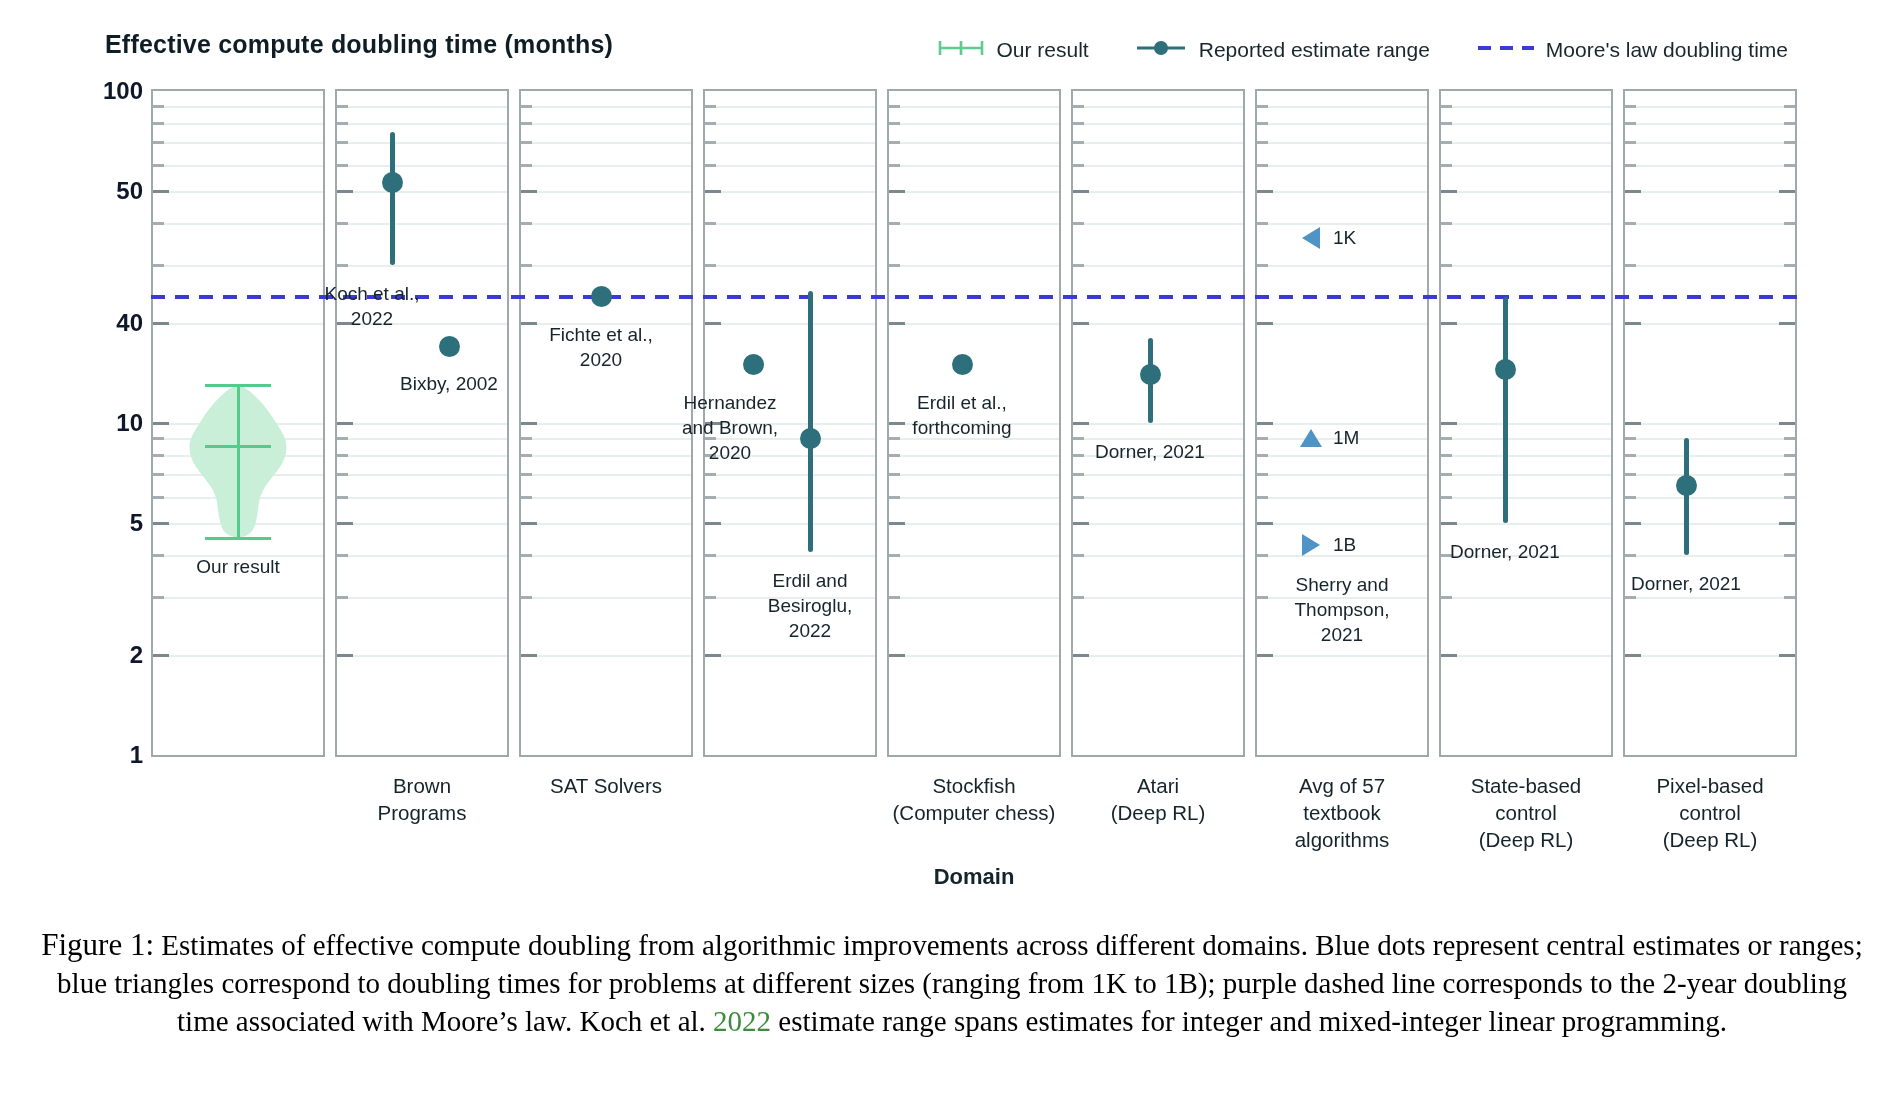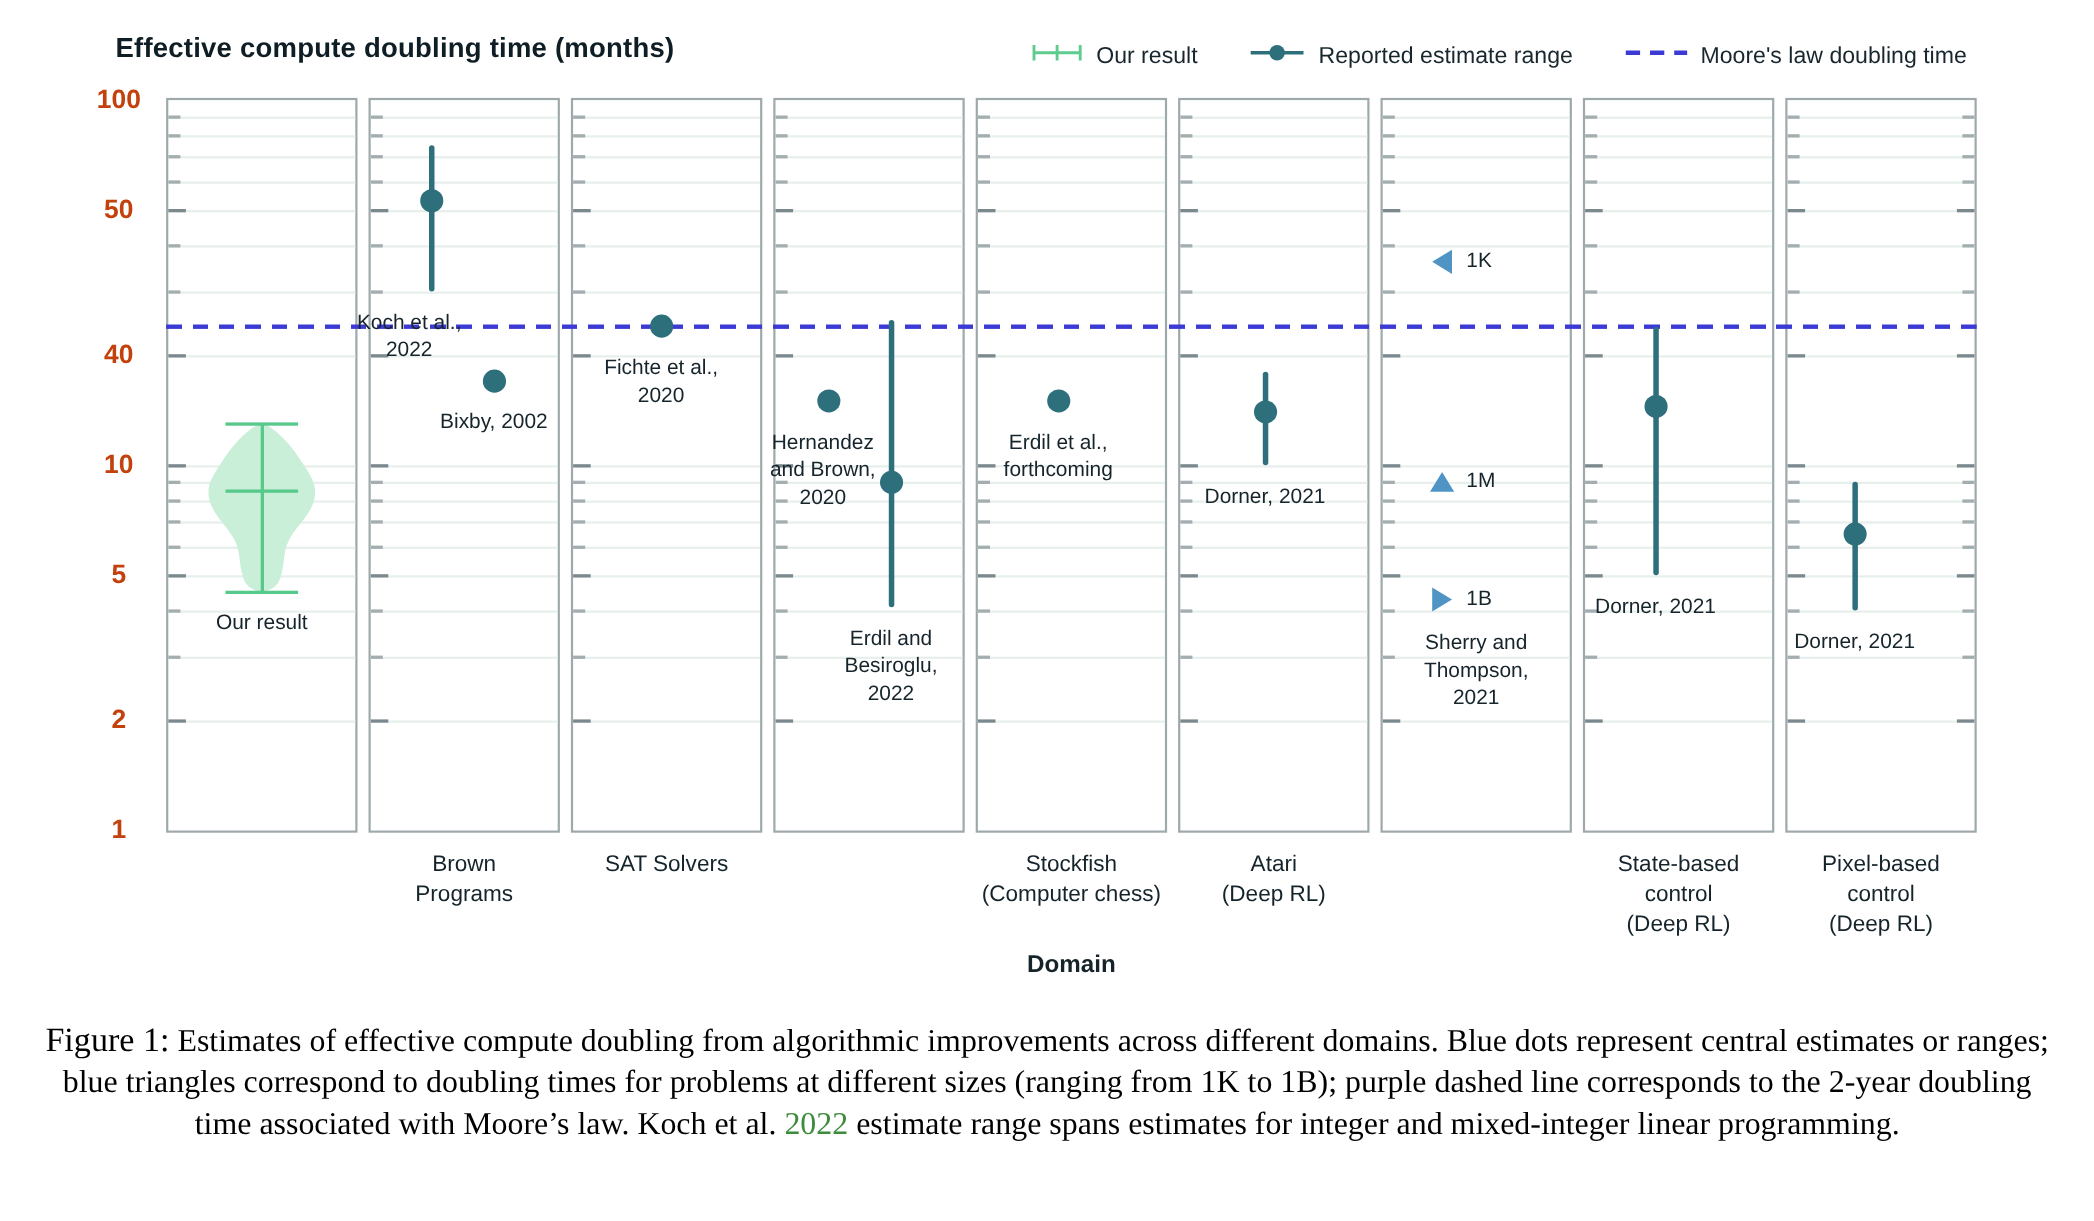--- a/index.html
+++ b/index.html
@@ -8,21 +8,21 @@
   .chart-title{position:absolute;left:105px;top:30px;font-size:25px;font-weight:700;color:#0f1d25;letter-spacing:.2px;}
   .legend{position:absolute;top:38px;right:116px;display:flex;align-items:center;gap:46px;}
   .legend-item{display:flex;align-items:center;gap:12px;}
   .legend-item span.ltext{font-size:21px;color:#18272e;}
   #plot{position:absolute;left:0;top:0;width:1904px;height:1110px;}
   .panel{position:absolute;top:89px;width:174px;height:668px;border:2px solid #9fa9ab;background:#fff;box-sizing:border-box;}
   .grid{position:absolute;left:0;width:100%;height:2px;background:#e7efec;}
   .tick{position:absolute;left:0;height:3px;background:#a4aeb0;}
   .tick.major{background:#7b898e;}
   .tick.right{left:auto;right:0;}
-  .ylab{position:absolute;width:70px;text-align:center;font-size:24px;font-weight:600;color:#c2410c;line-height:26px;}
+  .ylab{position:absolute;width:70px;text-align:right;font-size:24px;font-weight:600;color:#0f172a;line-height:26px;}
   .moore{position:absolute;height:4px;background:repeating-linear-gradient(90deg,#3c3ad4 0 14px,transparent 14px 24px);z-index:5;}
   .range{position:absolute;width:5px;border-radius:3px;background:#2e6f7c;z-index:6;}
   .dot{position:absolute;width:21px;height:21px;border-radius:50%;background:#2e6f7c;z-index:7;}
   .ann{position:absolute;width:220px;text-align:center;font-size:19px;line-height:25px;color:#16242b;z-index:8;}
   .tri{position:absolute;width:0;height:0;z-index:7;}
   .tri-label{position:absolute;font-size:19px;font-weight:500;color:#16242b;z-index:8;}
   .dlabel{position:absolute;width:200px;text-align:center;font-size:20.5px;line-height:27px;color:#15242b;top:772px;}
   .xlabel{position:absolute;top:864px;left:151px;width:1646px;text-align:center;font-size:22px;font-weight:700;color:#15242b;}
   .vwhisk{position:absolute;background:#57c98b;z-index:6;}
   .caption{position:absolute;top:926px;left:0;width:100%;text-align:center;color:#000;
@@ -247,21 +247,21 @@
         <div class="tick major" style="top: 231.058px; width: 16px;"></div>
         <div class="tick" style="top: 172.596px; width: 11px;"></div>
         <div class="tick" style="top: 131.116px; width: 11px;"></div>
         <div class="tick major" style="top: 98.942px; width: 16px;"></div>
         <div class="tick" style="top: 72.6538px; width: 11px;"></div>
         <div class="tick" style="top: 50.4275px; width: 11px;"></div>
         <div class="tick" style="top: 31.1741px; width: 11px;"></div>
         <div class="tick" style="top: 14.1915px; width: 11px;"></div>
       </div>
       <div class="dot" style="left: 742.5px; top: 354.038px;"></div>
-      <div class="ann" style="left: 638px; top: 389.538px;">
+      <div class="ann" style="left: 620px; top: 389.538px;">
         <div>Hernandez</div>
         <div>and Brown,</div>
         <div>2020</div>
       </div>
       <div class="range" style="left: 807.5px; top: 290.884px; height: 260.672px;"></div>
       <div class="dot" style="left: 799.5px; top: 427.691px;"></div>
       <div class="ann" style="left: 700px; top: 567.556px;">
         <div>Erdil and</div>
         <div>Besiroglu,</div>
         <div>2022</div>
@@ -384,20 +384,25 @@
         <div class="tick" style="top: 346.191px; width: 11px;"></div>
         <div class="tick major" style="top: 331px; width: 16px;"></div>
         <div class="tick major" style="top: 231.058px; width: 16px;"></div>
         <div class="tick" style="top: 172.596px; width: 11px;"></div>
         <div class="tick" style="top: 131.116px; width: 11px;"></div>
         <div class="tick major" style="top: 98.942px; width: 16px;"></div>
         <div class="tick" style="top: 72.6538px; width: 11px;"></div>
         <div class="tick" style="top: 50.4275px; width: 11px;"></div>
         <div class="tick" style="top: 31.1741px; width: 11px;"></div>
         <div class="tick" style="top: 14.1915px; width: 11px;"></div>
+      </div>
+      <div class="dlabel" style="left: 1242px;">
+        <div>Avg of 57</div>
+        <div>textbook</div>
+        <div>algorithms</div>
       </div>
       <div class="tri" style="border-top: 11px solid transparent; border-bottom: 11px solid transparent; border-right: 18px solid rgb(79, 148, 197); left: 1302px; top: 227.308px;"></div>
       <div class="tri-label" style="left: 1333px; top: 227.308px;">1K</div>
       <div class="tri" style="border-left: 11px solid transparent; border-right: 11px solid transparent; border-bottom: 18px solid rgb(79, 148, 197); left: 1300px; top: 429.191px;"></div>
       <div class="tri-label" style="left: 1333px; top: 427.191px;">1M</div>
       <div class="tri" style="border-top: 11px solid transparent; border-bottom: 11px solid transparent; border-left: 18px solid rgb(79, 148, 197); left: 1302px; top: 533.688px;"></div>
       <div class="tri-label" style="left: 1333px; top: 533.688px;">1B</div>
       <div class="ann" style="left: 1232px; top: 571.688px;">
         <div>Sherry and</div>
         <div>Thompson,</div>

